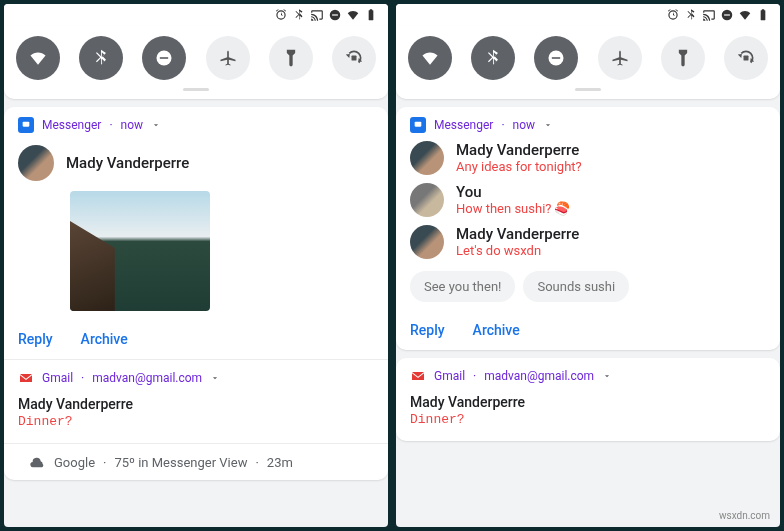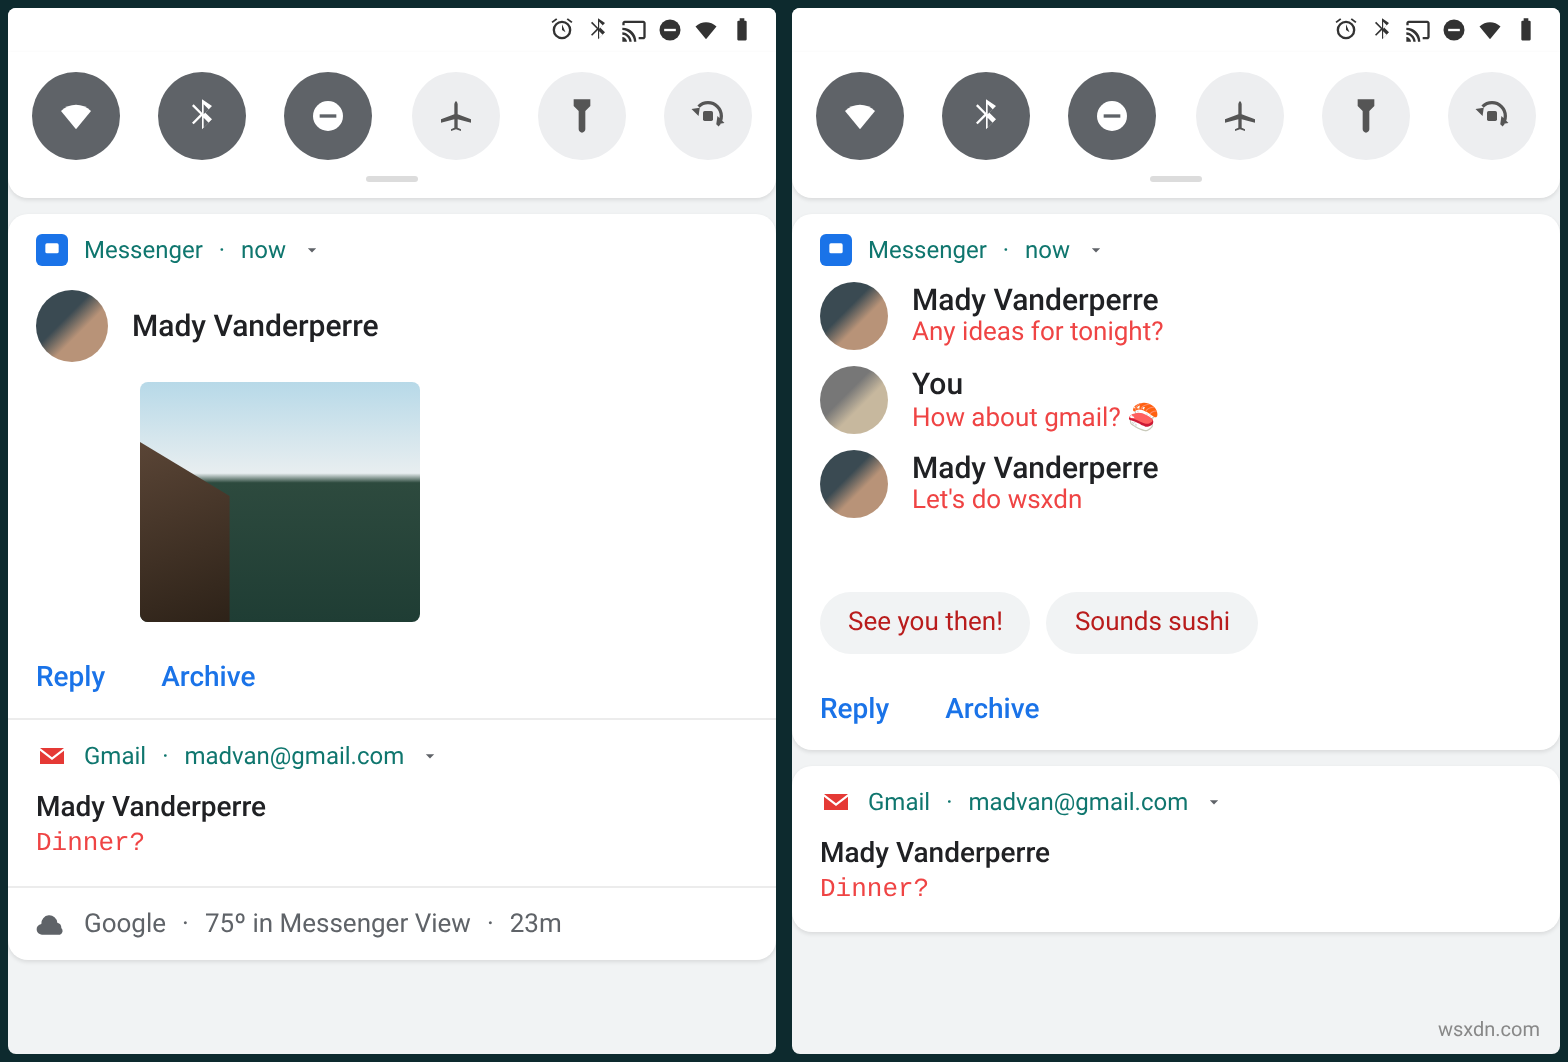--- a/index.html
+++ b/index.html
@@ -67,21 +67,21 @@
     margin-top: 8px;
     box-shadow: 0 1px 2px rgba(0,0,0,.1);
     overflow: hidden;
   }
   .notif-header {
     display: flex;
     align-items: center;
     gap: 8px;
     padding: 10px 14px 4px;
     font-size: 12px;
-    color: #0f766e;
+    color: #6d28d9;
   }
   .app-icon {
     width: 16px;
     height: 16px;
     border-radius: 3px;
     display: flex;
     align-items: center;
     justify-content: center;
   }
   .app-msgr { background: #1a73e8; }
@@ -138,39 +138,38 @@
   .divider { border: none; border-top: 1px solid #ececec; }
   .gmail-body {
     padding: 6px 14px 14px;
   }
   .gmail-body .name { font-size: 14px; }
   .gmail-body .msg-text { font-size: 13px; margin-top: 2px; font-family: Liberation Mono, monospace; }
   .weather-row {
     display: flex;
     align-items: center;
     gap: 8px;
-    padding: 10px 14px;
+    padding: 10px 26px;
     font-size: 13px;
     color: #5f6368;
     border-top: 1px solid #ececec;
   }
   .smart-row {
     display: flex;
     gap: 8px;
     padding: 8px 14px;
     overflow: hidden;
     white-space: nowrap;
   }
   .chip {
     background: #f1f3f4;
-    color: #b91c1c;
+    color: #737373;
     border-radius: 20px;
     padding: 8px 14px;
     font-size: 13px;
-    margin-top: 25px;
   }
   .watermark {
     position: absolute;
     bottom: 6px;
     right: 10px;
     font-size: 10px;
     color: #888;
   }
 </style>
 </head>
@@ -372,21 +371,21 @@
       <div class="avatar a1"></div>
       <div class="msg-content">
         <span class="name">Mady Vanderperre</span>
         <span class="msg-text">Any ideas for tonight?</span>
       </div>
     </div>
     <div class="msg-block">
       <div class="avatar a2"></div>
       <div class="msg-content">
         <span class="name">You</span>
-        <span class="msg-text">How about gmail? 🍣</span>
+        <span class="msg-text">How then sushi? 🍣</span>
       </div>
     </div>
     <div class="msg-block">
       <div class="avatar a1"></div>
       <div class="msg-content">
         <span class="name">Mady Vanderperre</span>
         <span class="msg-text">Let's do wsxdn</span>
       </div>
     </div>
 

